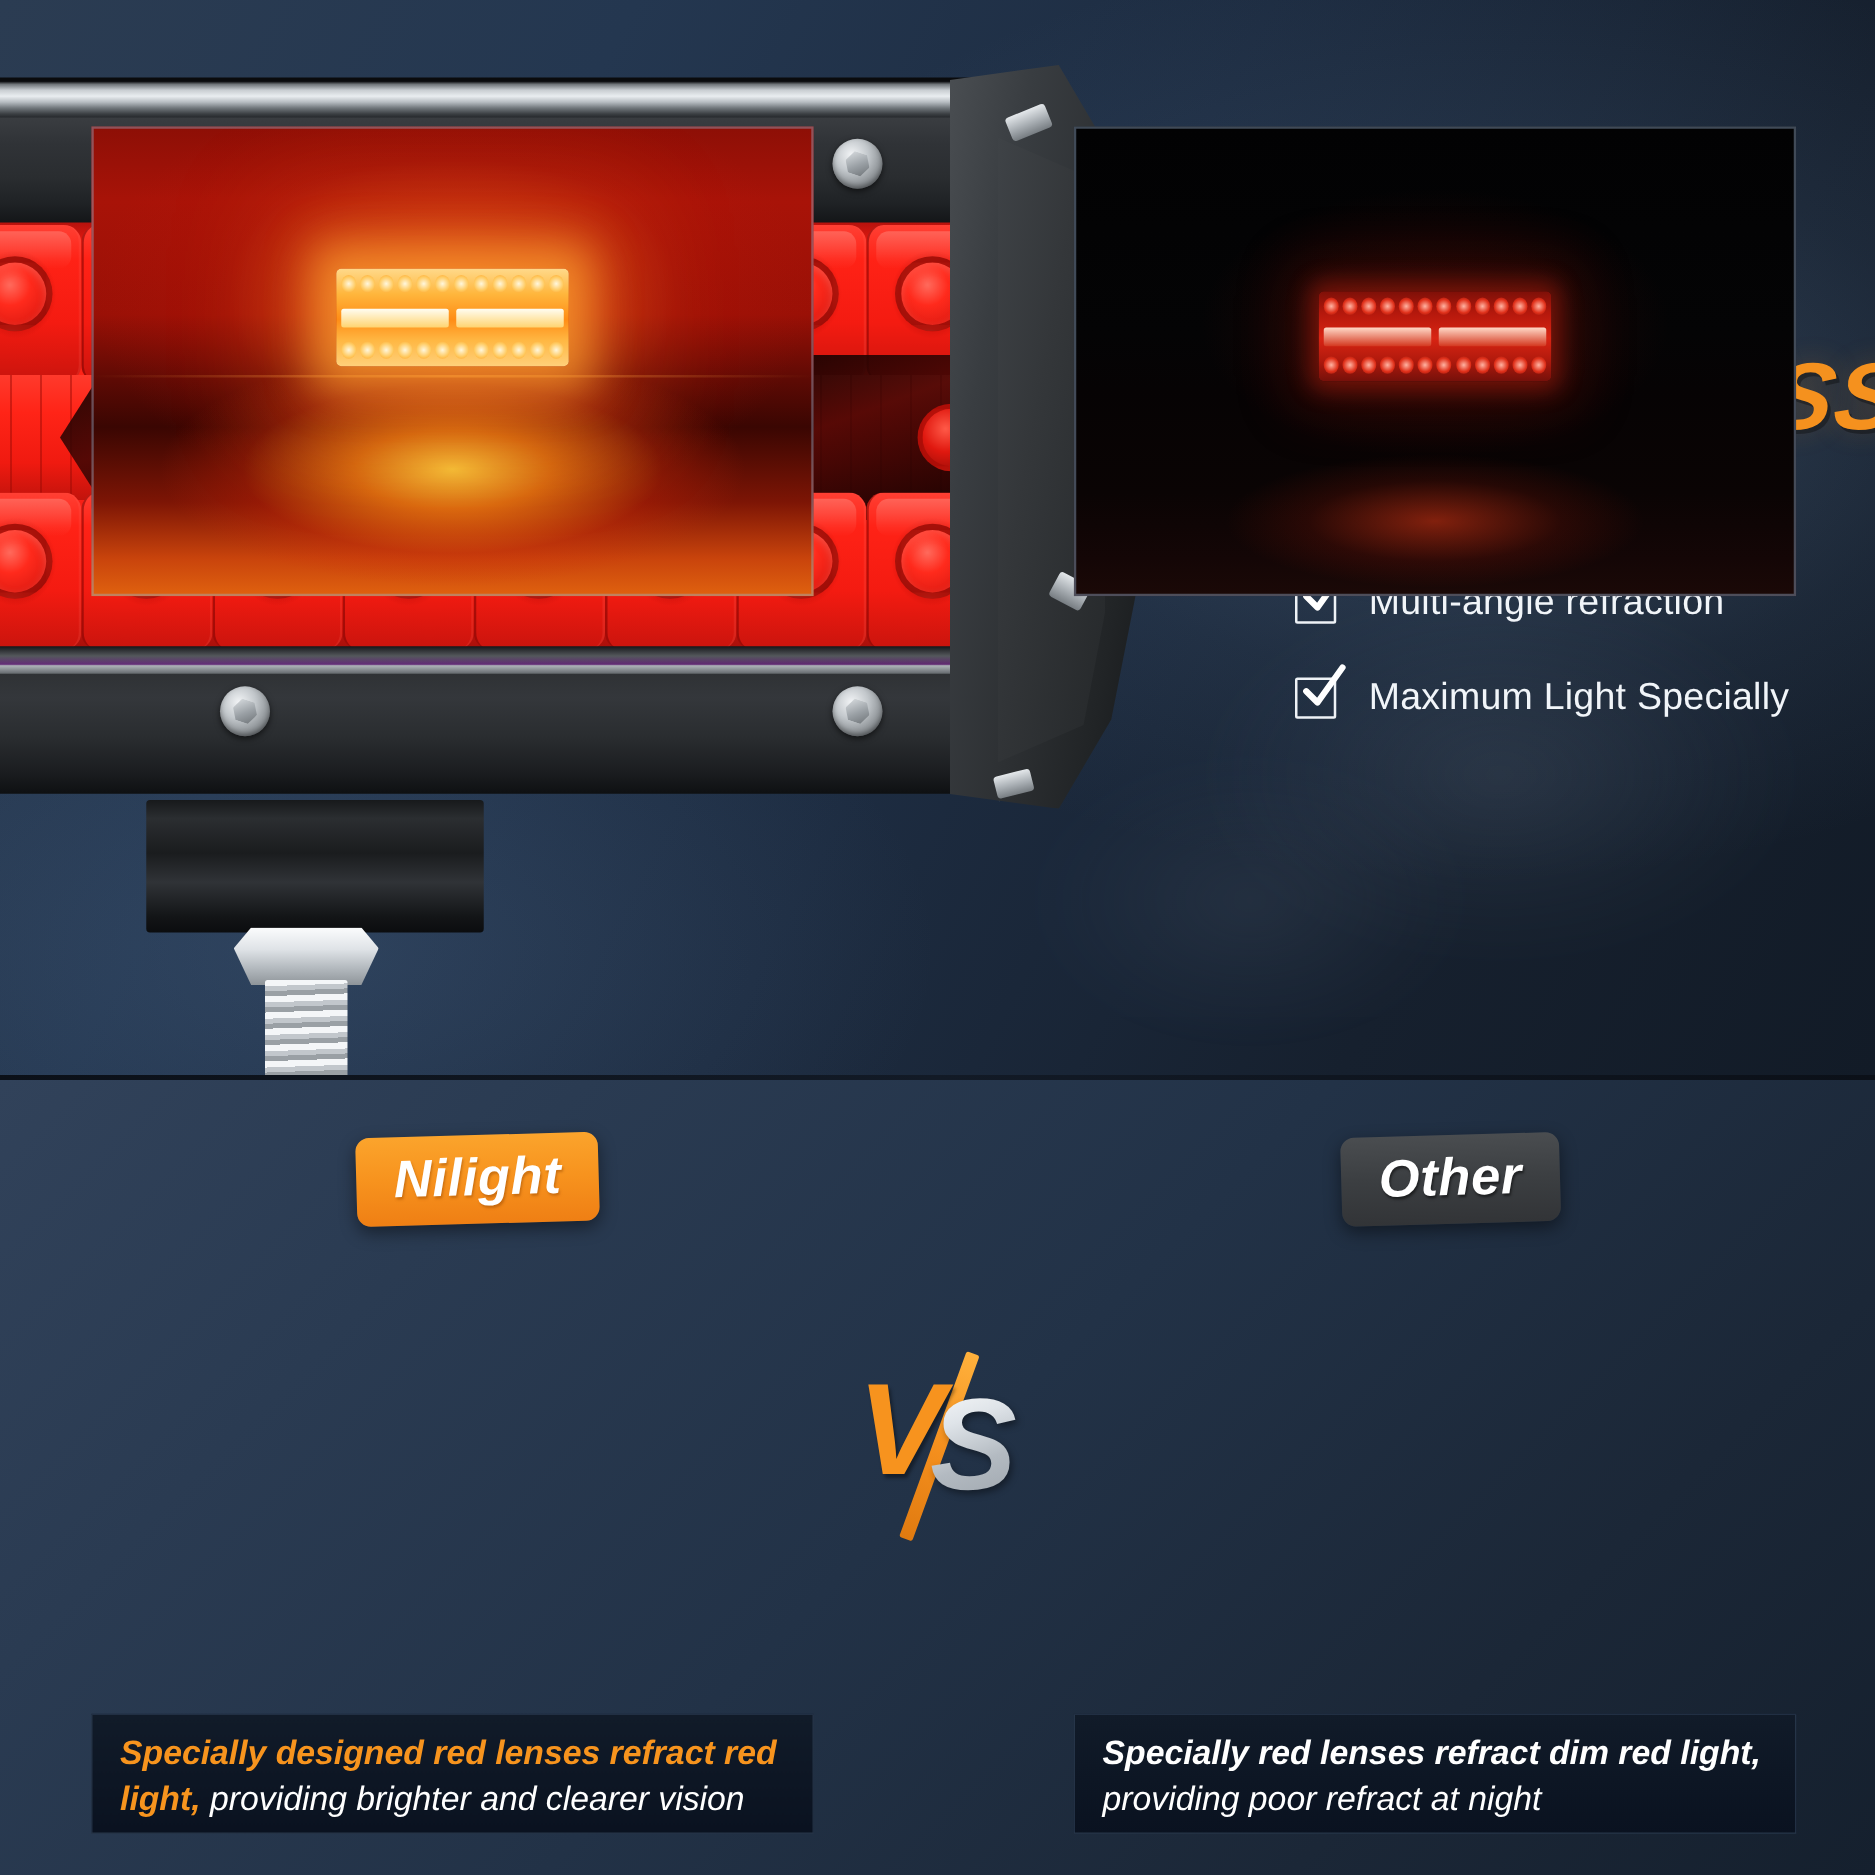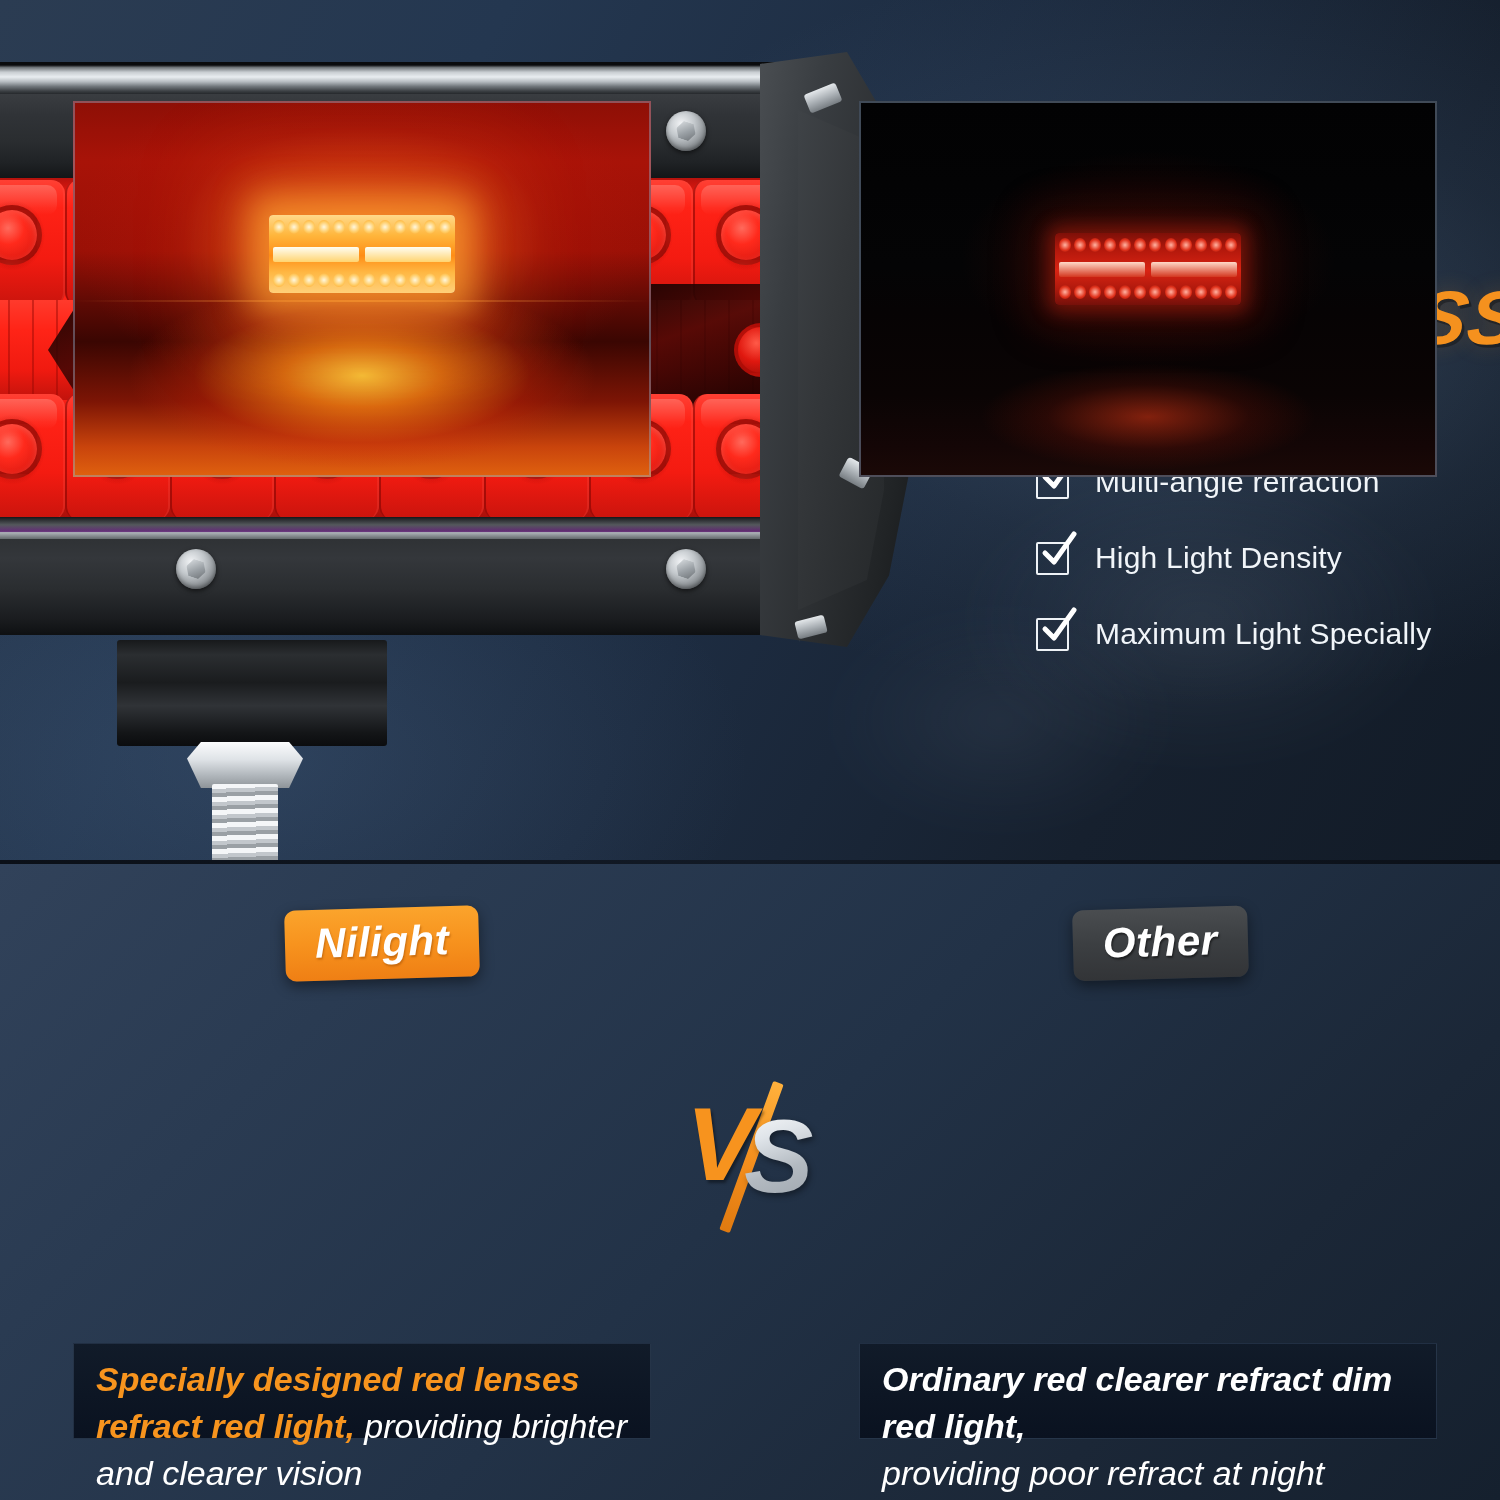--- a/index.html
+++ b/index.html
@@ -303,25 +303,25 @@
     position:absolute; left:54px; top:14px;
     font-size:104px; font-weight:bold; font-style:italic; line-height:1;
     background:linear-gradient(160deg,#ffffff 0%,#dfe4e9 32%,#b3bac1 62%,#9aa2aa 100%);
     -webkit-background-clip:text; background-clip:text; color:transparent;
     text-shadow:none;
     filter:drop-shadow(2px 3px 3px rgba(0,0,0,.4));
   }
 
   
   .caption{
-    position:absolute; top:1343px; width:578px; height:96px;
+    position:absolute; top:1371px; width:578px; height:96px;
     background:linear-gradient(180deg,#111b29 0%,#0d1624 55%,#0a1220 100%);
     border:1px solid rgba(90,115,148,.30);
     padding:12px 18px 0 22px;
-    font-size:34px; line-height:1.38; font-style:italic;
+    font-size:27px; line-height:1.38; font-style:italic;
     color:#ffffff;
   }
   .caption.left{ left:73px; }
   .caption.right{ left:859px; }
   .cap-accent{ color:#f7941e; font-weight:bold; }
   .cap-strong{ color:#ffffff; font-weight:bold; }
   .cap-plain{ color:#ffffff; font-weight:normal; }
 </style>
 </head>
 <body>
@@ -402,28 +402,20 @@
             </svg>
         </span>
         <span class="feature-label">Multi-angle refraction</span>
       </div>
       <div class="feature-item">
         <span class="chk">
           <svg viewBox="0 0 38 38" aria-hidden="true">
               <path d="M5 21 L14 30 L34 2" fill="none" stroke="#ffffff" stroke-width="5" stroke-linecap="round" stroke-linejoin="round"></path>
             </svg>
         </span>
-        <span class="feature-label">High Light Density</span>
-      </div>
-      <div class="feature-item">
-        <span class="chk">
-          <svg viewBox="0 0 38 38" aria-hidden="true">
-              <path d="M5 21 L14 30 L34 2" fill="none" stroke="#ffffff" stroke-width="5" stroke-linecap="round" stroke-linejoin="round"></path>
-            </svg>
-        </span>
         <span class="feature-label">Maximum Light Specially</span>
       </div>
     </div>
   </div>
 
   <div class="divider"></div>
 
   <div class="bottom-section"></div>
 
   <div class="panel left">
@@ -514,17 +506,17 @@
   <div class="vs">
     <span class="vs-slash"></span>
     <span class="vs-v">V</span>
     <span class="vs-s">S</span>
   </div>
 
   <div class="caption left">
     <span class="cap-accent">Specially designed red lenses refract red light,</span><span class="cap-plain"> providing brighter and clearer vision</span>
   </div>
   <div class="caption right">
-    <span class="cap-strong">Ordinary red clearer refract dim red light,</span><br>
+    <span class="cap-strong">Specially red lenses refract dim red light,</span><br>
     <span class="cap-plain">providing poor refract at night</span>
   </div>
 
 </div>
 
 </body></html>

